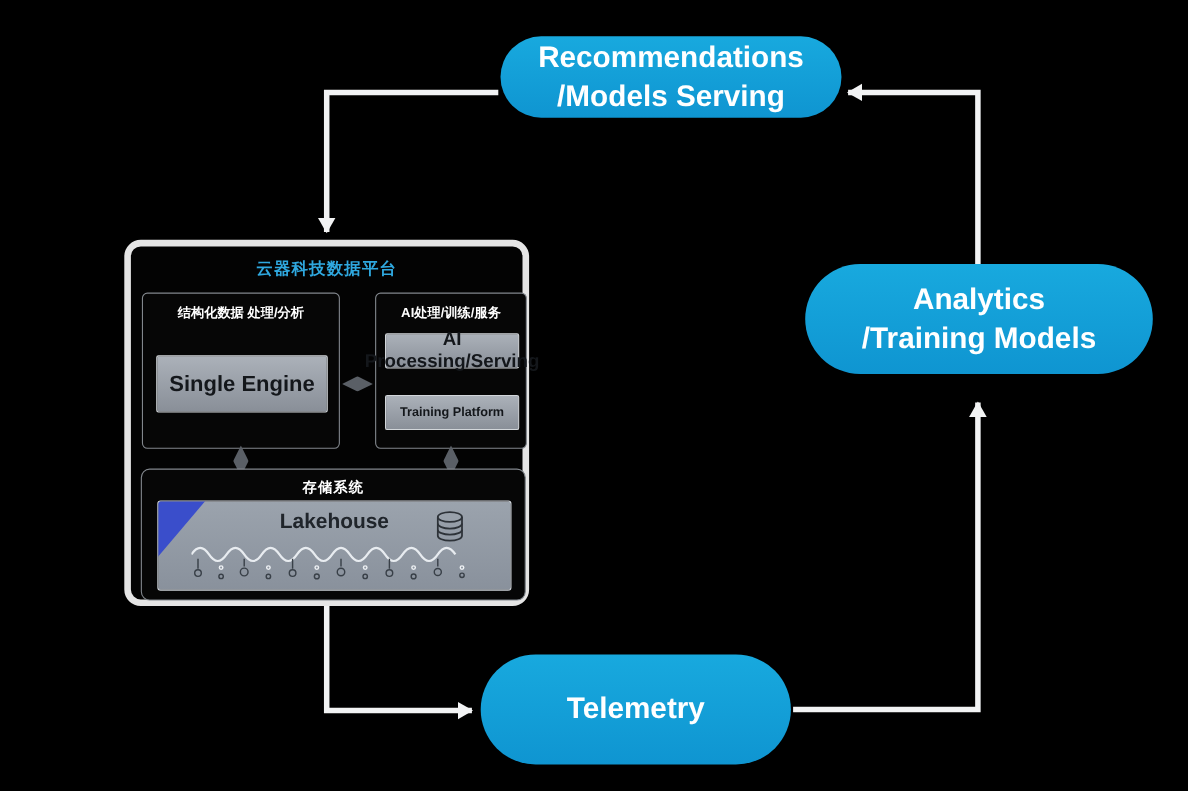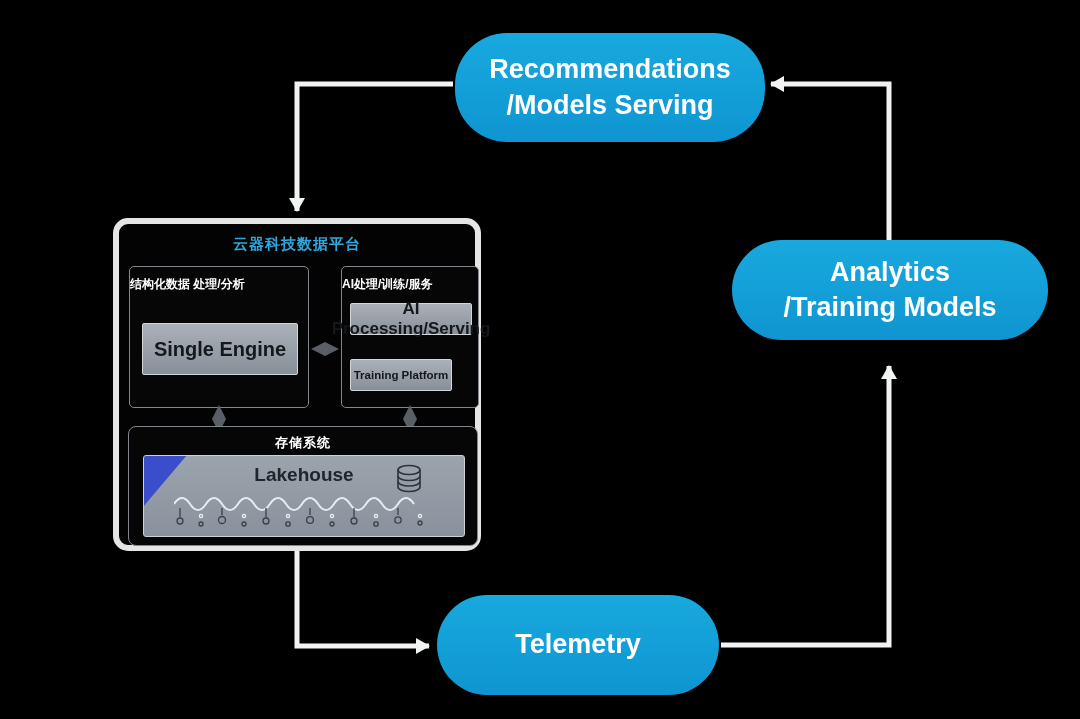--- a/index.html
+++ b/index.html
@@ -8,49 +8,49 @@
     font-family:"Liberation Sans",sans-serif;overflow:hidden;
   }
   .arrows{position:absolute;left:0;top:0;width:1080px;height:719px;pointer-events:none;}
   .arrow-path{stroke:#f2f3f4;stroke-width:5;fill:none;}
 
   .pill{
     position:absolute;display:flex;flex-direction:column;align-items:center;justify-content:center;
     background:linear-gradient(180deg,#18a9de 0%,#0f95d1 100%);
     border-radius:52px;color:#fff;font-weight:700;font-size:27px;line-height:1.3;text-align:center;
   }
-  .pill-rec{left:455px;top:33px;width:310px;height:109px;}
+  .pill-rec{left:455px;top:33px;width:310px;height:74px;}
   .pill-ana{left:732px;top:240px;width:316px;height:100px;}
   .pill-tel{left:437px;top:595px;width:282px;height:100px;}
 
   .platform{
     position:absolute;left:113px;top:218px;width:368px;height:333px;
     background:#030303;border:6px solid #e5e5e5;border-radius:15px;box-sizing:border-box;
   }
   .platform-title{
     position:absolute;top:11px;left:0;width:100%;text-align:center;
     color:#2fa8df;font-size:15px;font-weight:700;letter-spacing:1px;
   }
   .subbox{
     position:absolute;border:1px solid #82878d;border-radius:5px;box-sizing:border-box;background:#060606;
   }
   .sec-structured{left:10px;top:42px;width:180px;height:142px;}
   .sec-ai{left:222px;top:42px;width:138px;height:142px;}
   .sec-label{
-    position:absolute;top:9px;left:0;width:100%;
+    position:absolute;top:9px;left:0;width:100%;text-align:center;
     color:#fff;font-size:12px;font-weight:700;
   }
   .graybox{
     position:absolute;background:linear-gradient(180deg,#abb1b9 0%,#898f98 100%);
     border:1px solid #d2d6da;border-radius:2px;color:#14171b;font-weight:600;
     display:flex;align-items:center;justify-content:center;text-align:center;box-sizing:border-box;
   }
   .engine-box{left:12px;top:56px;width:156px;height:52px;font-size:20px;}
   .ai-box1{left:8px;top:36px;width:122px;height:32px;font-size:17px;}
-  .ai-box2{left:8px;top:92px;width:102px;height:32px;font-size:11.5px;}
+  .ai-box2{left:8px;top:92px;width:122px;height:32px;font-size:11.5px;}
 
   .storage{
     position:absolute;left:9px;top:202px;width:350px;height:120px;
     border:1px solid #82878d;border-radius:8px;box-sizing:border-box;background:#060606;padding-left:13px;
   }
   .storage-label{
     position:absolute;top:7px;left:0;width:100%;text-align:center;
     color:#fff;font-size:13px;font-weight:700;letter-spacing:1px;
   }
   .lakehouse{

